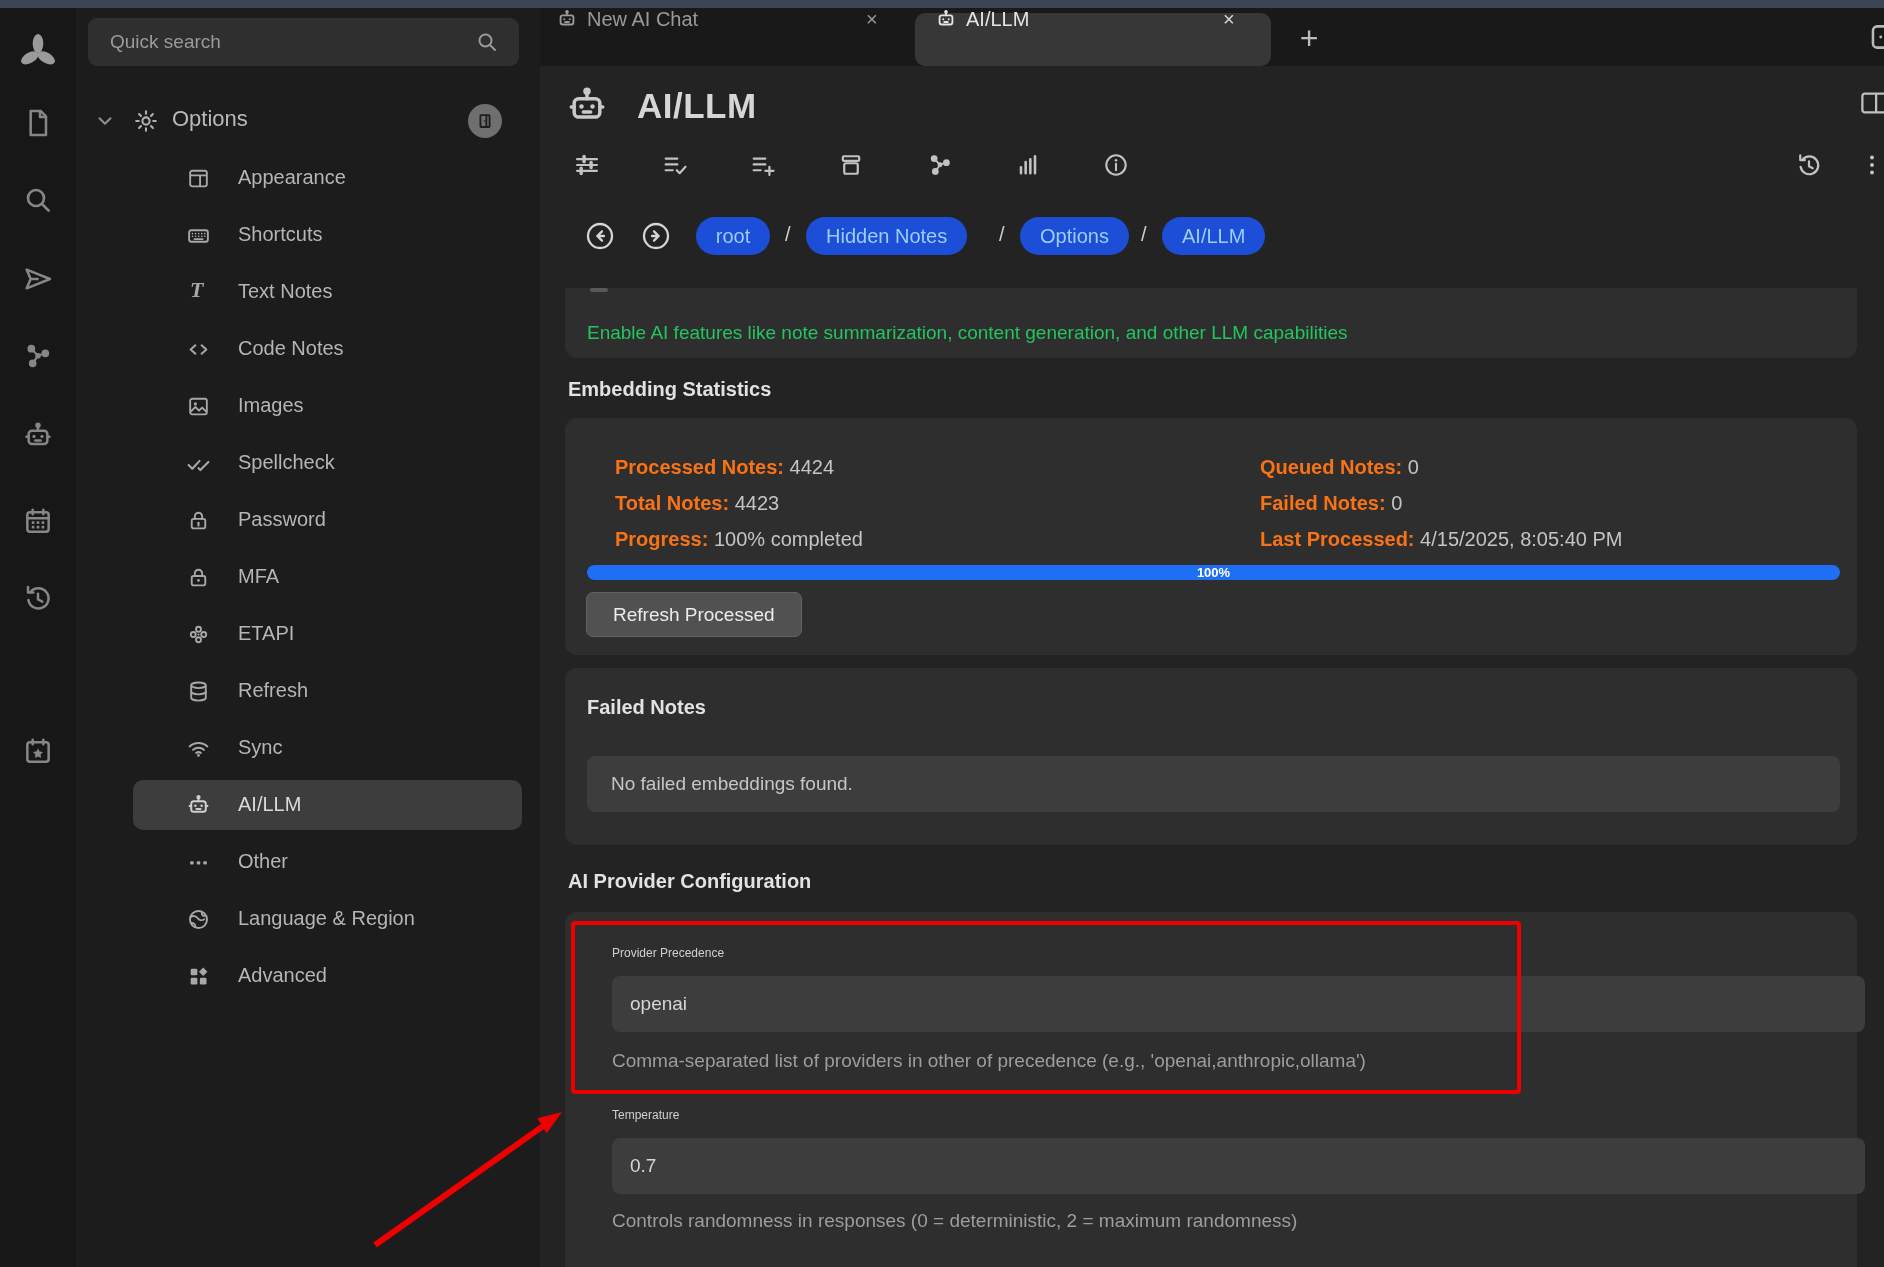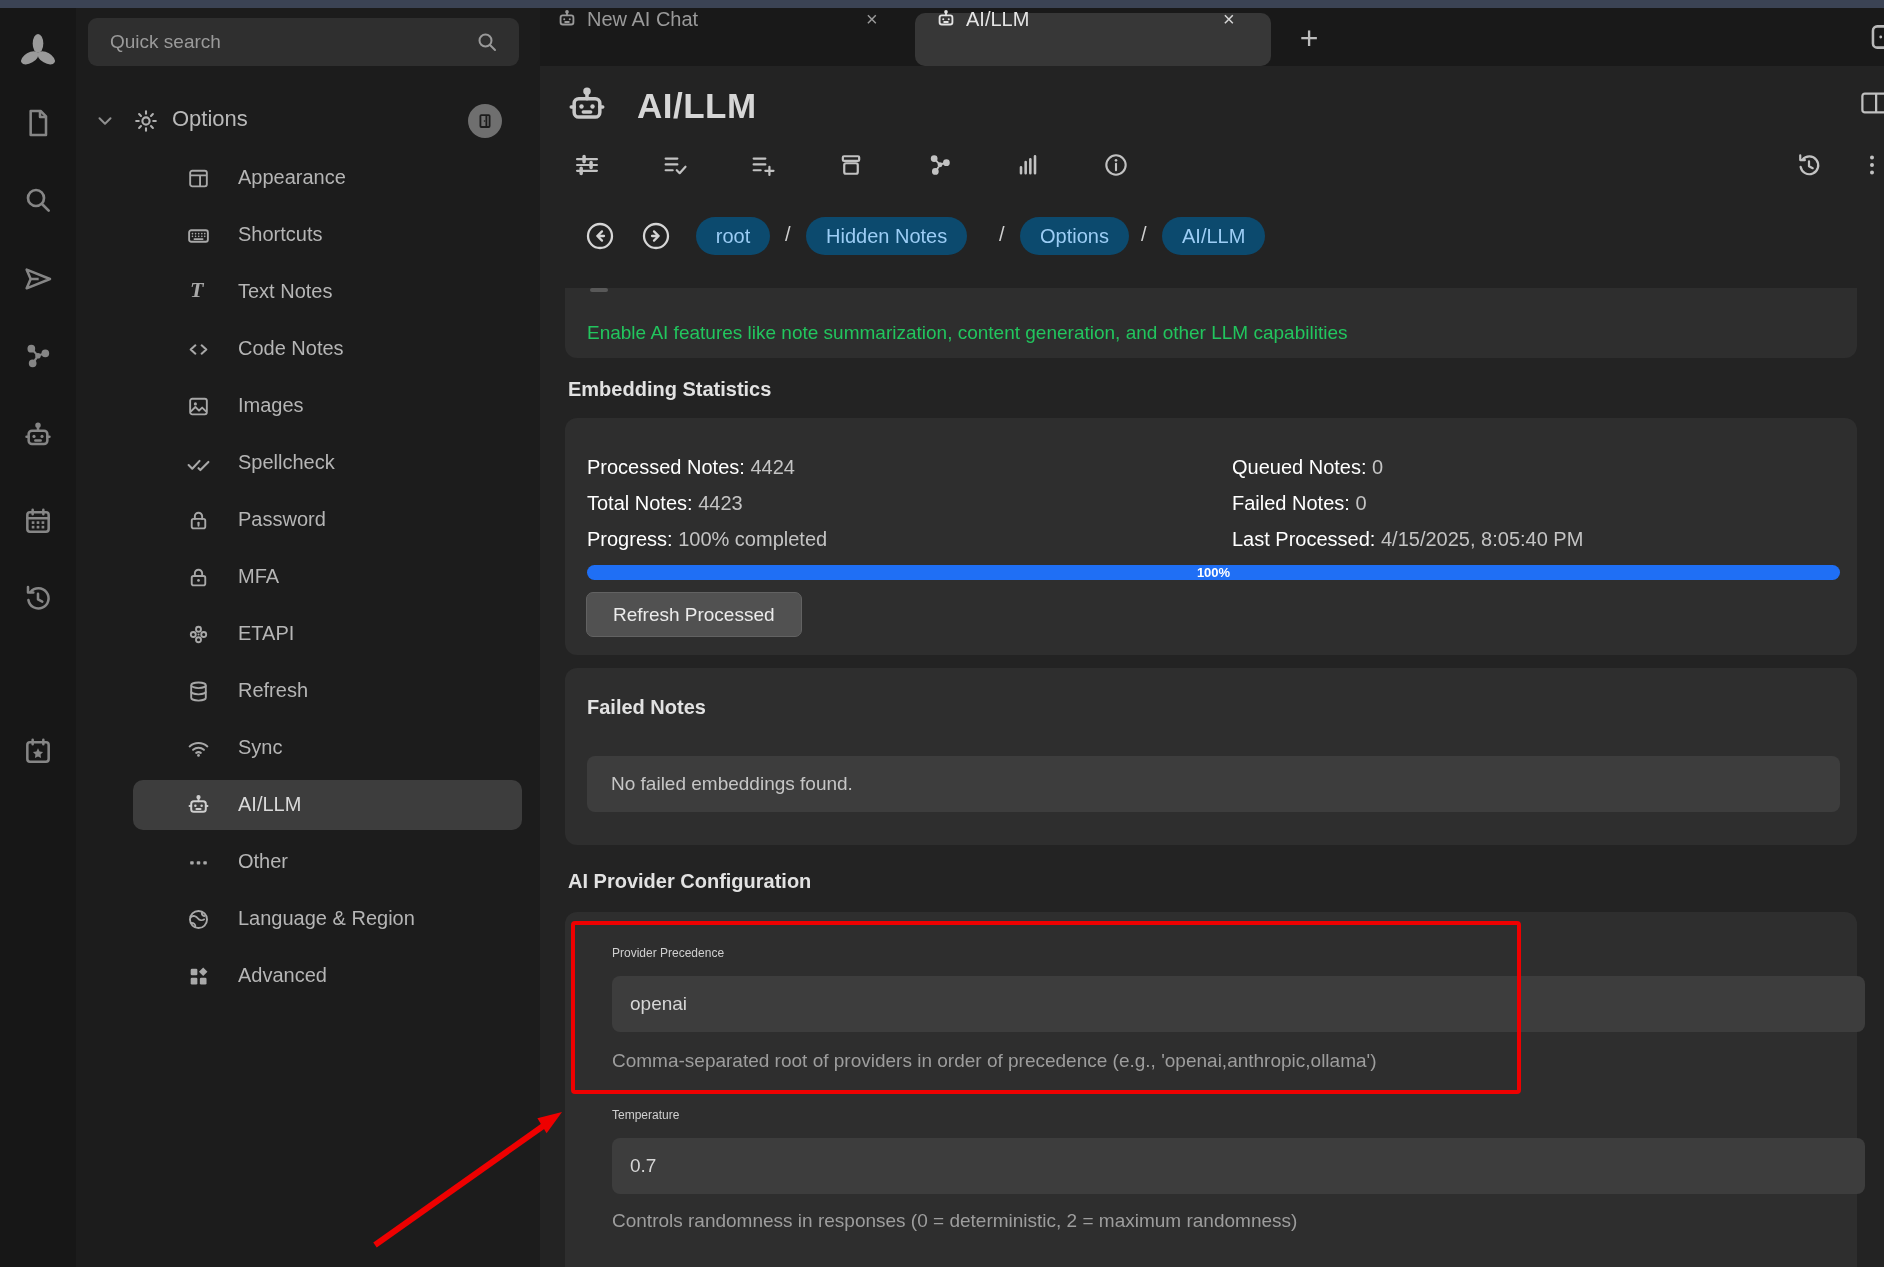--- a/index.html
+++ b/index.html
@@ -55,31 +55,31 @@
   .note-title-ico { position:absolute; left:25px; top:18px; color:#c9c9c9; } .note-title-ico svg{width:44px;height:44px;}
   .note-title { position:absolute; left:97px; top:20px; font-size:35px; color:#d6d6d6; letter-spacing:.5px; }
   .cols-ico { position:absolute; left:1318px; top:22px; color:#c0c0c0; } .cols-ico svg{width:30px;height:30px;}
 
   .ribbon { position:absolute; left:0; top:78px; width:1344px; height:46px; }
   .rb-ico { position:absolute; top:7px; color:#c2c2c2; } .rb-ico svg { width:28px; height:28px; }
   .rb-right { color:#c2c2c2; }
 
   .crumbrow { position:absolute; left:0; top:148px; width:1344px; height:48px; }
   .nav-circ { position:absolute; top:6px; width:32px; height:32px; color:#d6d6d6; } .nav-circ svg{width:32px;height:32px;}
-  .pill { position:absolute; top:3px; height:38px; background:#0c4a6e; border-radius:19px; display:flex;
+  .pill { position:absolute; top:3px; height:38px; background:#1d4ed8; border-radius:19px; display:flex;
     align-items:center; justify-content:center; color:#9ccdf5; font-size:20px; padding:0 20px; }
   .crumb-sep { position:absolute; top:9px; color:#cfcfcf; font-size:20px; }
 
   
   .card { position:absolute; left:25px; width:1292px; background:#2e2e2e; border-radius:12px; }
   .sec-head { position:absolute; left:28px; font-size:20px; font-weight:bold; color:#e2e2e2; }
   .desc-text { position:absolute; left:47px; top:256px; font-size:19px; color:#22c55e; }
   .toggle-remnant { position:absolute; left:50px; top:222px; width:18px; height:4px; border-radius:2px; background:#585858; }
 
-  .stat-label { font-weight:normal; color:#ffffff; }
+  .stat-label { font-weight:bold; color:#f97316;margin-left:28px; }
   .stat-val { color:#c4c4c4; }
   .stat-row { position:absolute; font-size:20px; white-space:nowrap; }
 
   .progress { position:absolute; left:47px; top:499px; width:1253px; height:15px; border-radius:8px;
     background:#1f6ff5; overflow:hidden; }
   .progress-label { width:100%; text-align:center; color:#ffffff; font-size:13px; font-weight:bold; line-height:15px; }
 
   .btn { position:absolute; left:46px; top:526px; height:45px; padding:0 26px; background:#515151;
     border:1px solid #626262; border-radius:7px; color:#ebebeb; font-size:19px;
     font-family:"Liberation Sans",sans-serif; }
@@ -522,21 +522,21 @@
       <div class="innerbox" style="top:88px">
         <span>No failed embeddings found.</span>
       </div>
     </div>
 
     <div class="sec-head" style="top:804px">AI Provider Configuration</div>
 
     <div class="card" style="top:846px;height:421px;border-radius:12px 12px 0 0">
       <div class="fld-label" style="top:34px">Provider Precedence</div>
       <input class="fld-input" style="top: 64px;" type="text" value="openai">
-      <div class="fld-help" style="top:138px">Comma-separated root of providers in order of precedence (e.g., 'openai,anthropic,ollama')</div>
+      <div class="fld-help" style="top:138px">Comma-separated list of providers in other of precedence (e.g., 'openai,anthropic,ollama')</div>
 
       <div class="fld-label" style="top:196px">Temperature</div>
       <input class="fld-input" style="top: 226px;" type="text" value="0.7">
       <div class="fld-help" style="top:298px">Controls randomness in responses (0 = deterministic, 2 = maximum randomness)</div>
     </div>
   </div>
 
   <div class="anno-box"></div>
   <svg class="anno-arrow" width="290" height="187" viewBox="0 0 290 187">
     <line x1="45" y1="165" x2="216" y2="44" stroke="#ee0000" stroke-width="6"></line>

